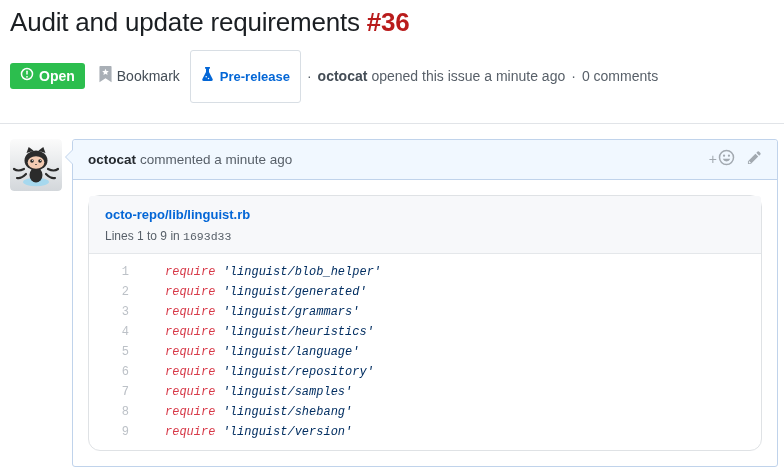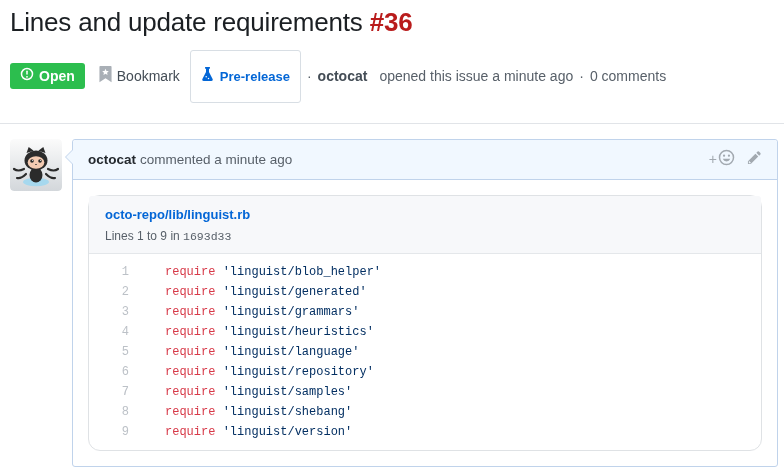--- a/index.html
+++ b/index.html
@@ -64,33 +64,33 @@
   .code-head {
     background: #f7f8fa; padding: 8px 16px; border-bottom: 1px solid #e4e7ea;
     border-top-left-radius: 3px; border-top-right-radius: 3px;
   }
   .file-link { color: #0366d6; font-weight: 700; font-size: 13px; text-decoration: none; line-height: 17px; display: inline-block; }
   .lines-meta { font-size: 12px; color: #586069; margin-top: 2px; }
   .commit-sha { font-family: "Liberation Mono", "DejaVu Sans Mono", monospace; font-size: 11.5px; color: #586069; }
   .code-table { width: 100%; border-collapse: collapse; margin: 8px 0; }
   .code-table td { font-family: "Liberation Mono", "DejaVu Sans Mono", monospace; font-size: 12px; line-height: 20px; white-space: pre; vertical-align: top; }
   .td-ln { width: 50px; min-width: 50px; text-align: right; color: #bcc1c7; padding-right: 10px; user-select: none; }
-  .td-code { padding-left: 26px; color: #24292e; }
+  .td-code { padding-left: 26px; color: #24292e; font-style: italic; }
   .tok-keyword { color: #d73a49; }
   .tok-string { color: #032f62; }
 
   .icon { display: inline-block; vertical-align: middle; }
 </style>
 </head>
 <body>
 
 <div>
 
   <div class="issue-header">
-    <h1 class="issue-title"><span>Lines and update requirements</span>
+    <h1 class="issue-title"><span>Audit and update requirements</span>
       <span class="issue-number">#36</span>
     </h1>
 
     <div class="meta-row">
       <span class="state-badge">
         <span class="icon">
           <svg width="14" height="14" viewBox="0 0 16 16">
             <circle cx="8" cy="8" r="6.3" fill="none" stroke="#fff" stroke-width="1.7"></circle>
             <rect x="7.15" y="3.9" width="1.7" height="5" rx="0.85" fill="#fff"></rect>
             <circle cx="8" cy="11.2" r="1.05" fill="#fff"></circle>
@@ -115,21 +115,21 @@
             <path d="M4.4 0h5.2v1.6l-1 .5v3.1l3.9 7.6c.55 1.05-.2 2.2-1.35 2.2H2.85c-1.15 0-1.9-1.15-1.35-2.2L5.4 5.2V2.1l-1-.5z" fill="#0366d6"></path>
             <circle cx="5.6" cy="10.4" r="0.8" fill="#fff"></circle>
             <circle cx="8.1" cy="12.2" r="0.8" fill="#fff"></circle>
           </svg>
         </span>
         <span>Pre-release</span>
       </span>
 
       <span class="meta-sep">·</span>
       <span class="meta-author">octocat</span>
-      <span class="meta-text" style="margin-left:12px;">opened this issue a minute ago</span>
+      <span class="meta-text" style="margin-left:4px;">opened this issue a minute ago</span>
       <span class="meta-sep">·</span>
       <span class="meta-text">0 comments</span>
     </div>
   </div>
 
   <div class="timeline">
 
     <span class="avatar">
       <svg width="52" height="52" viewBox="0 0 52 52">
         <defs>

